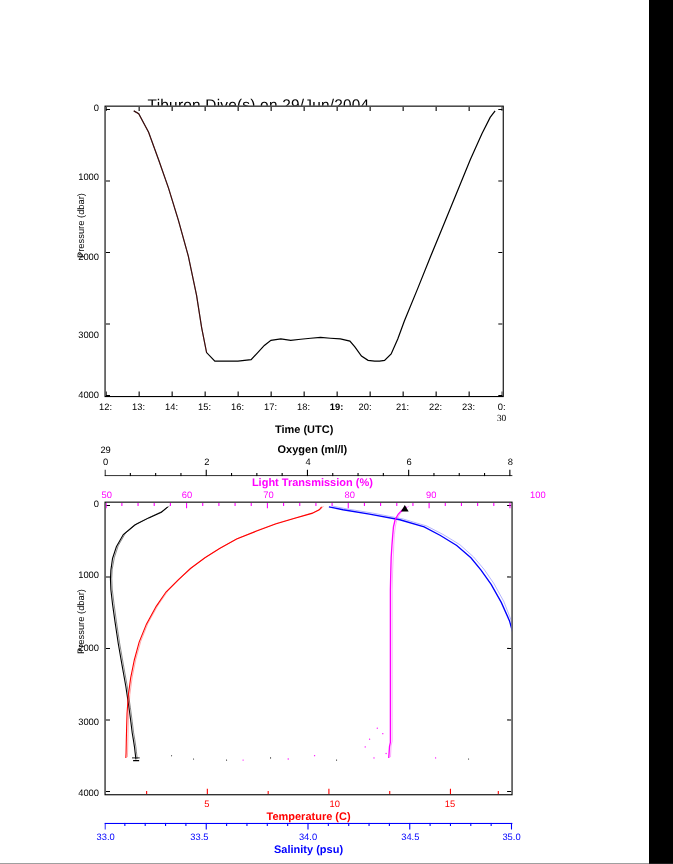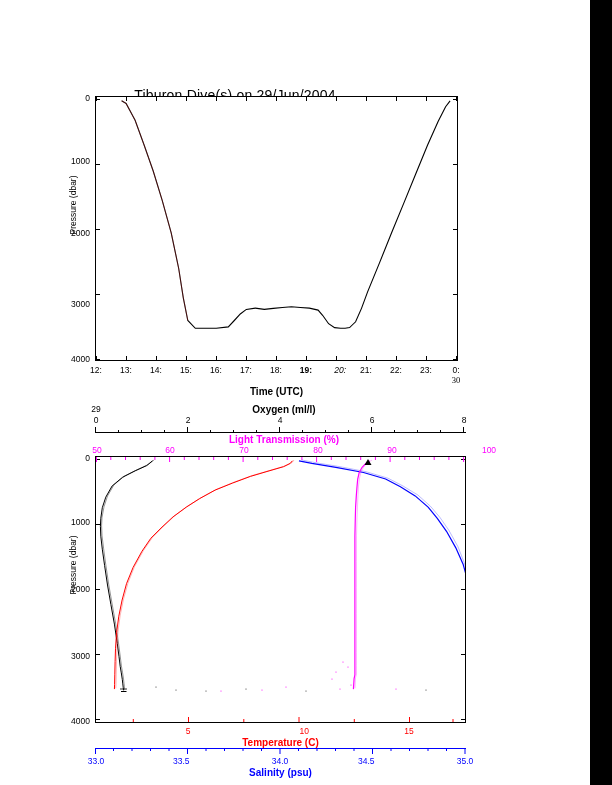--- a/index.html
+++ b/index.html
@@ -135,21 +135,21 @@
     </div>
 
     <div class="axlabel" style="left:86px;  top:365px; width:20px; text-align:center;">12:</div>
     <div class="axlabel" style="left:116px; top:365px; width:20px; text-align:center;">13:</div>
     <div class="axlabel" style="left:146px; top:365px; width:20px; text-align:center;">14:</div>
     <div class="axlabel" style="left:176px; top:365px; width:20px; text-align:center;">15:</div>
     <div class="axlabel" style="left:206px; top:365px; width:20px; text-align:center;">16:</div>
     <div class="axlabel" style="left:236px; top:365px; width:20px; text-align:center;">17:</div>
     <div class="axlabel" style="left:266px; top:365px; width:20px; text-align:center;">18:</div>
     <div class="axlabel" style="left:296px; top:365px; width:20px; text-align:center;font-weight:bold;">19:</div>
-    <div class="axlabel" style="left:326px; top:365px; width:20px; text-align:right;font-style:italic;">20:</div>
+    <div class="axlabel" style="left:326px; top:365px; width:20px; text-align:left;">20:</div>
     <div class="axlabel" style="left:356px; top:365px; width:20px; text-align:center;">21:</div>
     <div class="axlabel" style="left:386px; top:365px; width:20px; text-align:center;">22:</div>
     <div class="axlabel" style="left:416px; top:365px; width:20px; text-align:center;">23:</div>
     <div class="axlabel" style="left:446px; top:365px; width:20px; text-align:center;">0:</div>
 
     <div class="axlabel" style="left:86px;  top:375px; width:20px; text-align:center;margin-top:29px;">29</div>
     <div class="axlabel" style="left:446px; top:375px; width:20px; text-align:center;font-family:Liberation Serif, serif;">30</div>
 
     <div class="axis-name" style="left:95px; top:386px; width:363px; text-align:center; color:#000000;">Time (UTC)</div>
   </div>
@@ -327,21 +327,21 @@
         <line x1="296.0" y1="0" x2="296.0" y2="3"></line>
         <line x1="314.5" y1="0" x2="314.5" y2="3"></line>
         <line x1="333.0" y1="0" x2="333.0" y2="3"></line>
         <line x1="351.5" y1="0" x2="351.5" y2="3"></line>
         <line x1="370.0" y1="0" x2="370.0" y2="6"></line>
       </g>
     </svg>
     <div class="axlabel" style="left:81px;  top:756px; width:30px; text-align:center; color:#0000ff;">33.0</div>
     <div class="axlabel" style="left:173px; top:756px; width:30px; text-align:left; color:#0000ff;">33.5</div>
     <div class="axlabel" style="left:265px; top:756px; width:30px; text-align:center; color:#0000ff;">34.0</div>
-    <div class="axlabel" style="left:358px; top:756px; width:30px; text-align:left; color:#0000ff;">34.5</div>
+    <div class="axlabel" style="left:358px; top:756px; width:30px; text-align:center; color:#0000ff;">34.5</div>
     <div class="axlabel" style="left:450px; top:756px; width:30px; text-align:center; color:#0000ff;">35.0</div>
 
     <div class="axis-name" style="left:95px; top:767px; width:371px; text-align:center; color:#0000ff;">Salinity (psu)</div>
   </div>
 
 </div>
 
 <div id="blackbar"></div>
 
 </body></html>

